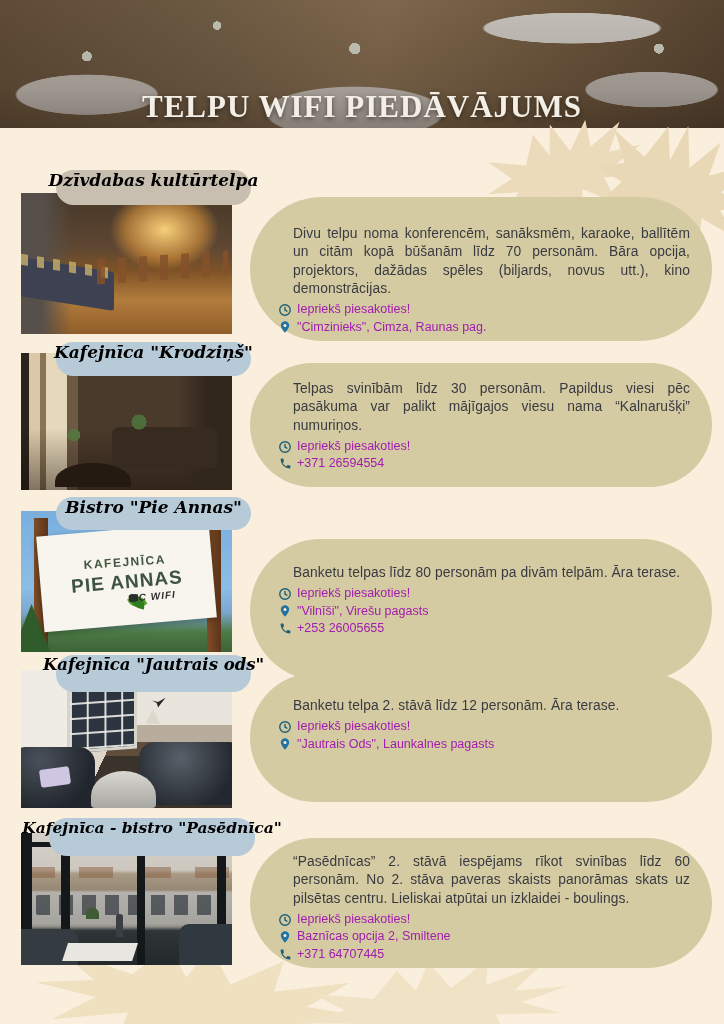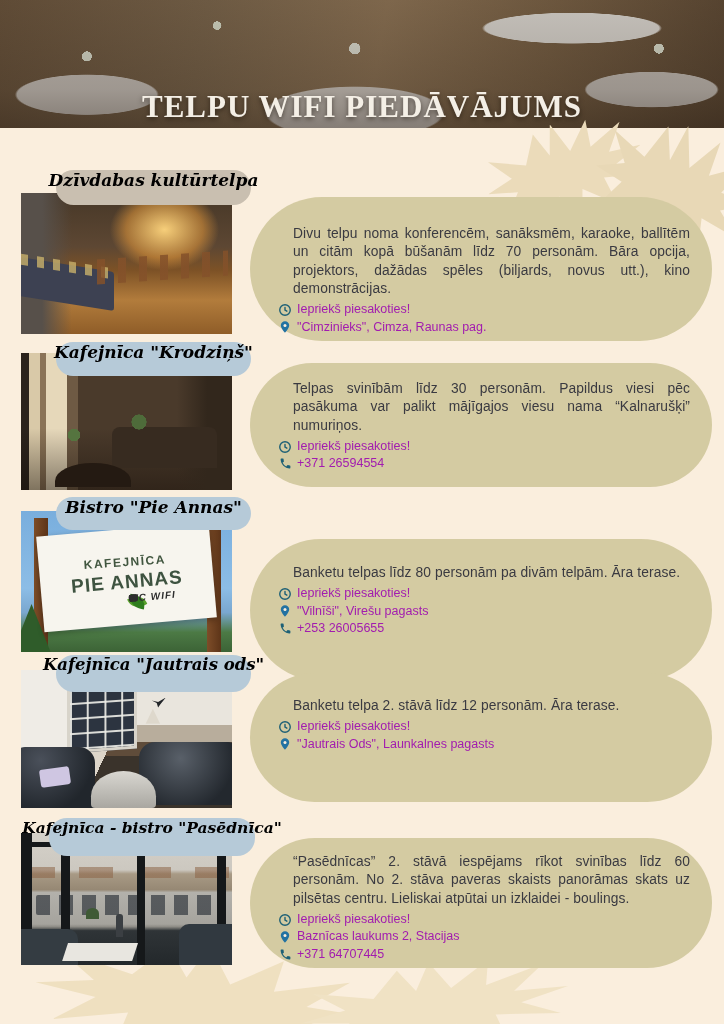--- a/index.html
+++ b/index.html
@@ -328,21 +328,21 @@
           </span>
         <span>Iepriekš piesakoties!</span>
       </div>
       <div class="row">
         <span class="ic">
             <svg viewBox="0 0 24 24" width="14" height="14">
               <path d="M12 2a7.2 7.2 0 0 0-7.2 7.2C4.8 14.6 12 22 12 22s7.2-7.4 7.2-12.8A7.2 7.2 0 0 0 12 2z" fill="#2272a2"></path>
               <circle cx="12" cy="9.3" r="2.6" fill="#faeedd"></circle>
             </svg>
           </span>
-        <span>Baznīcas laukums 2, Stacijas</span>
+        <span>Baznīcas opcija 2, Smiltene</span>
       </div>
       <div class="row">
         <span class="ic">
             <svg viewBox="0 0 24 24" width="13" height="13">
               <path d="M6.62 10.79a15.1 15.1 0 0 0 6.59 6.59l2.2-2.2a1 1 0 0 1 1.02-.24c1.12.37 2.33.57 3.57.57a1 1 0 0 1 1 1V20a1 1 0 0 1-1 1C10.85 21 3 13.15 3 3.99a1 1 0 0 1 1-1h3.5a1 1 0 0 1 1 1c0 1.24.2 2.45.57 3.57a1 1 0 0 1-.25 1.02l-2.2 2.21z" fill="#1d6076"></path>
             </svg>
           </span>
         <span>+371 64707445</span>
       </div>
     </div>

